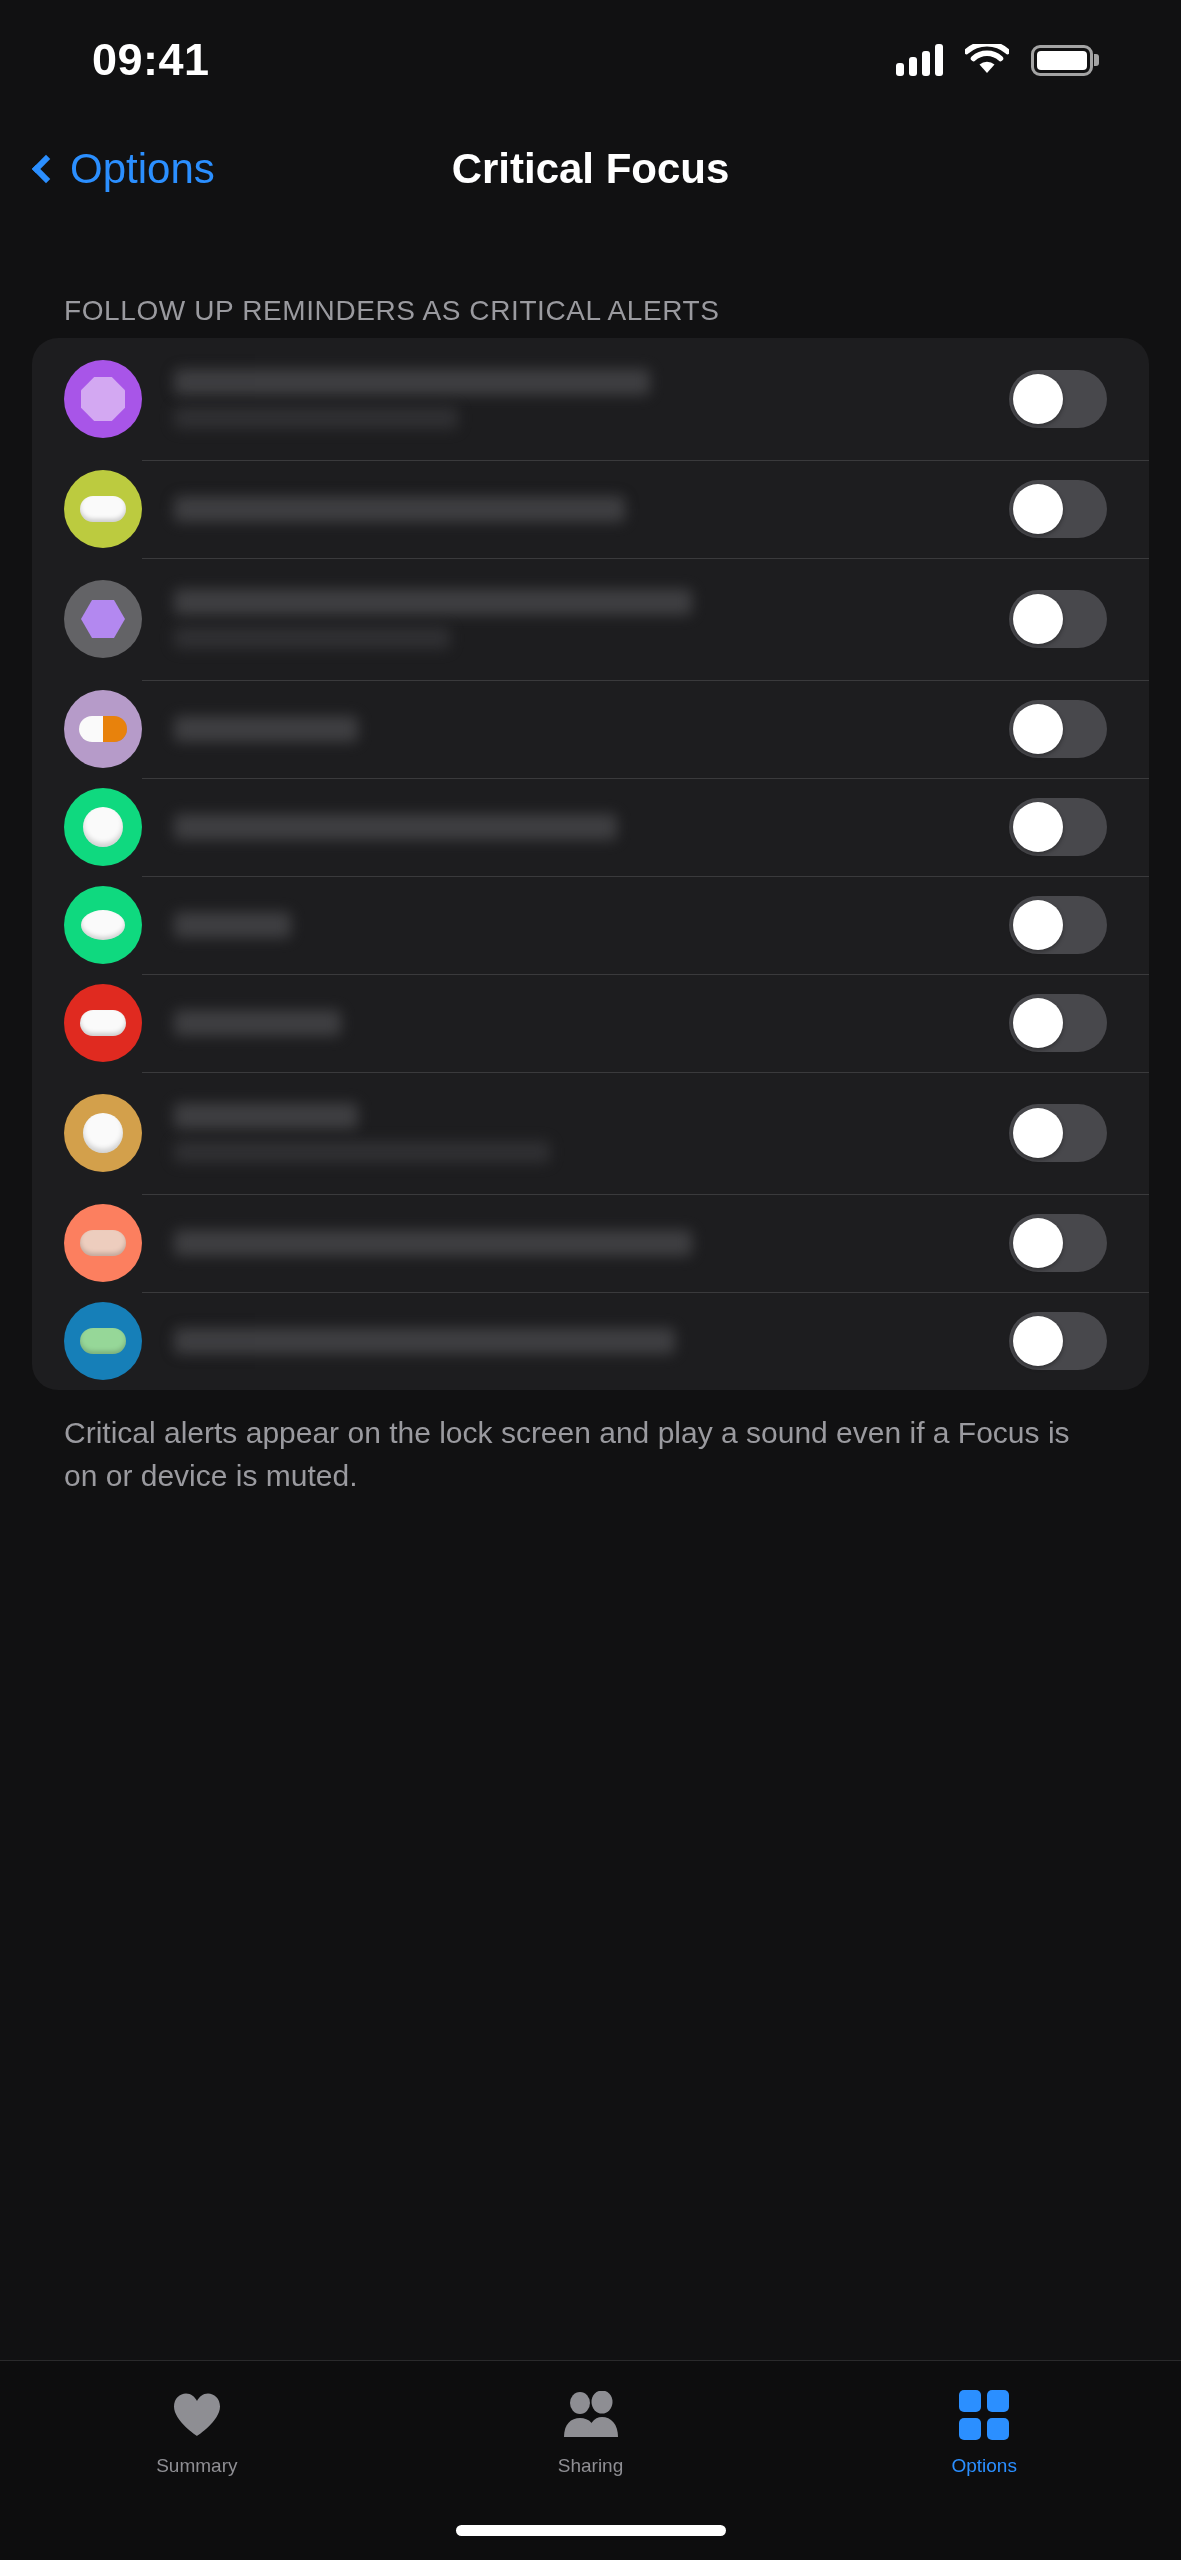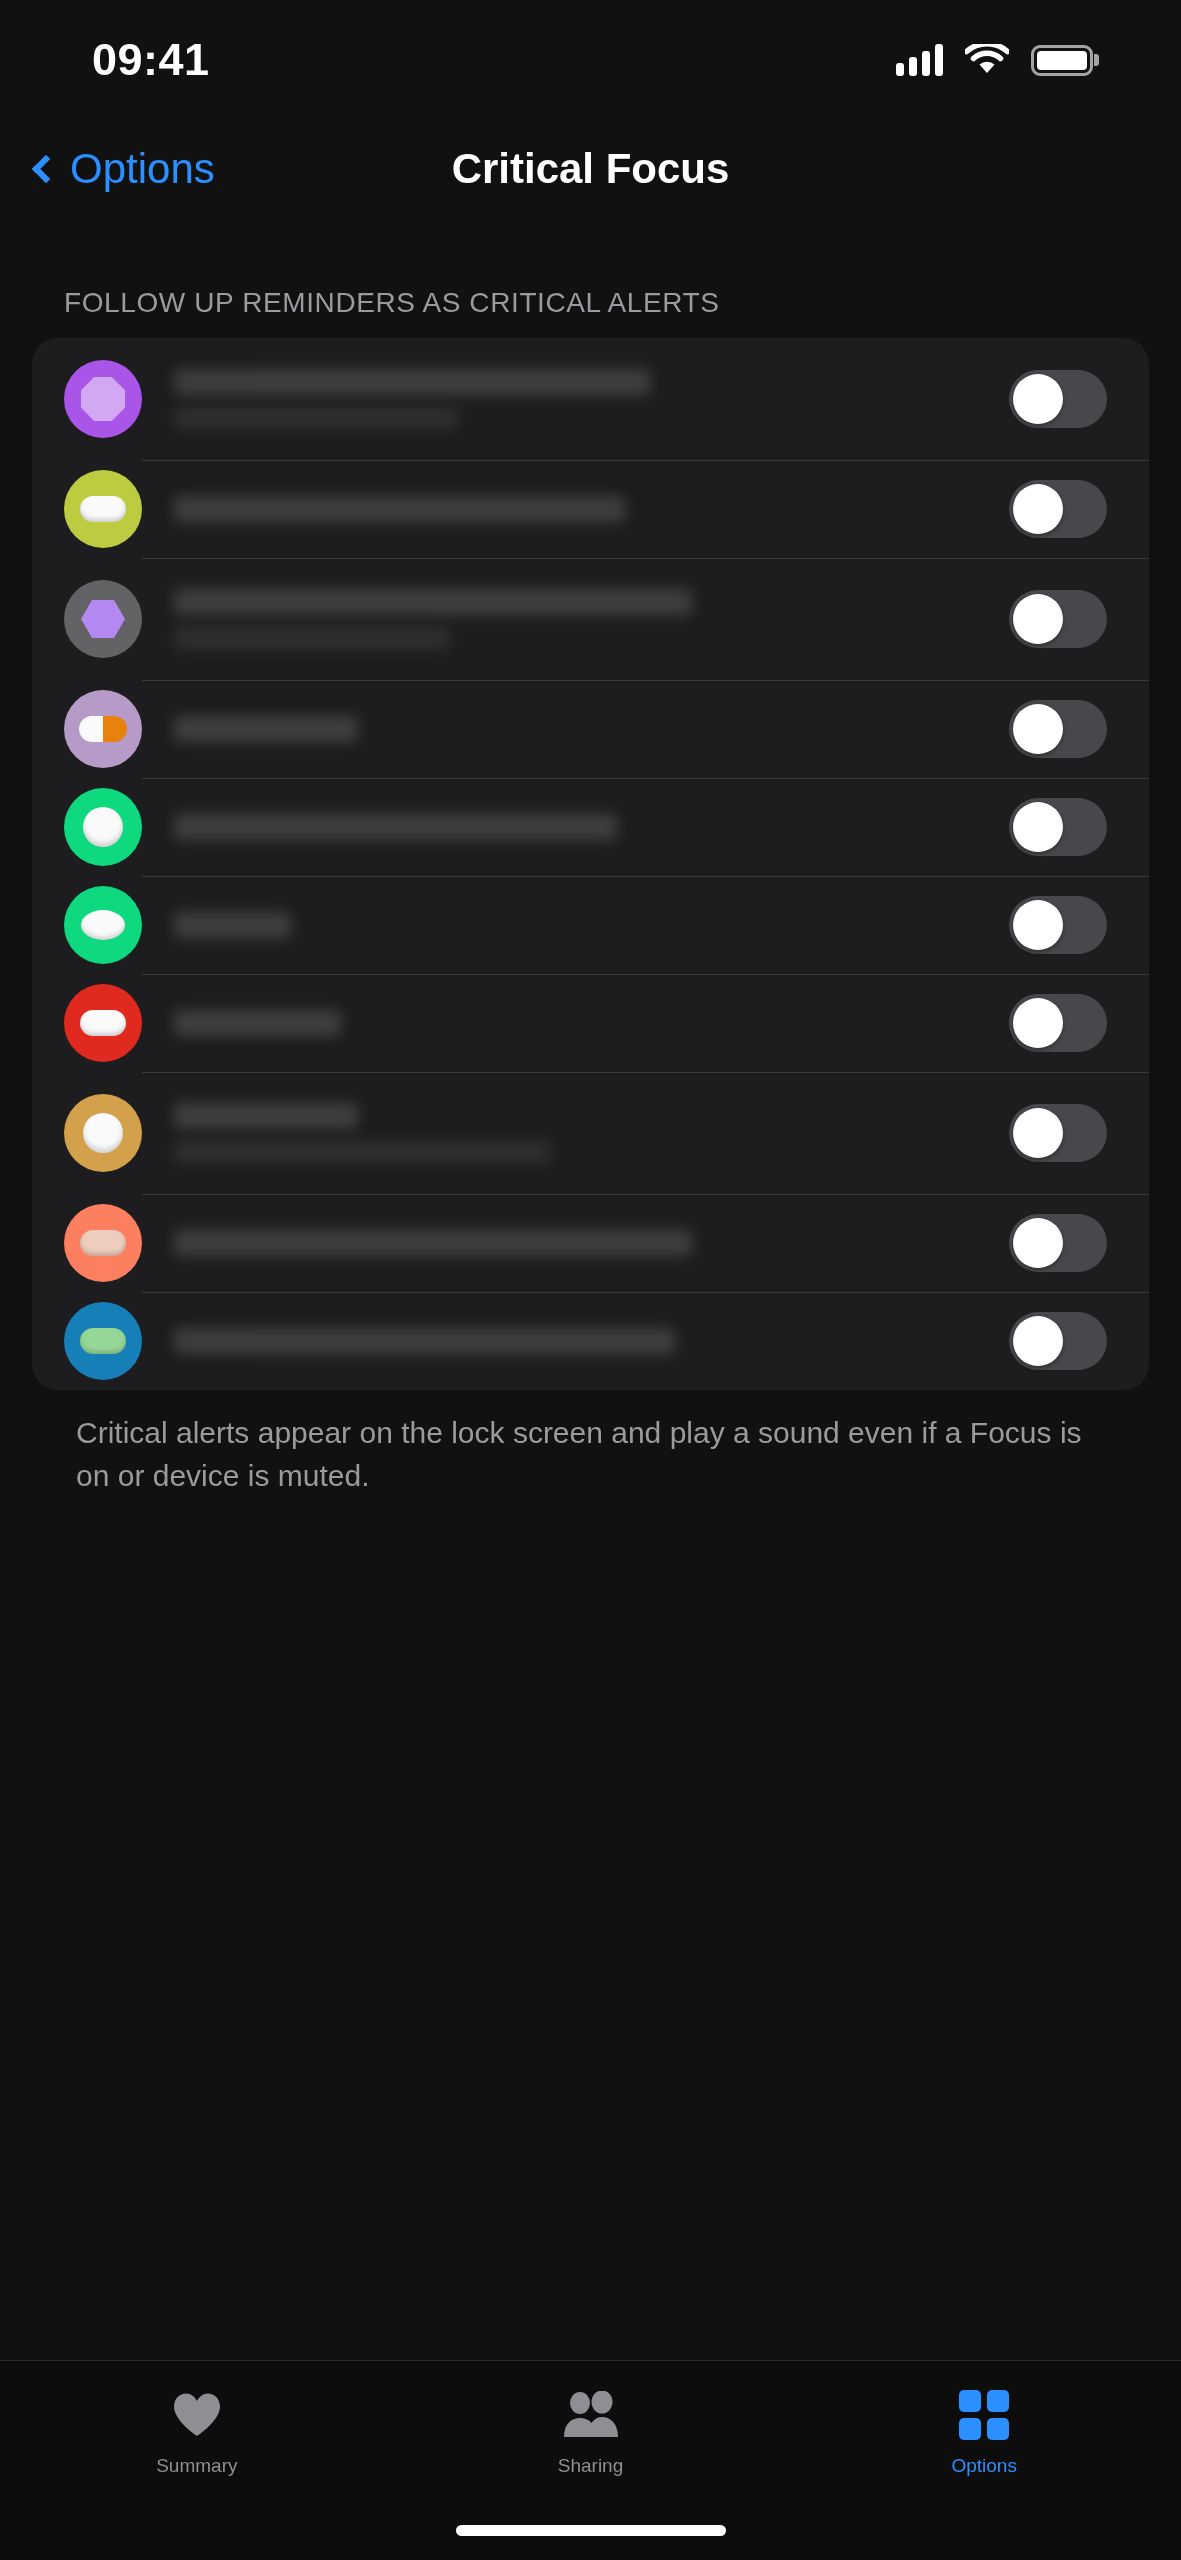--- a/index.html
+++ b/index.html
@@ -64,21 +64,21 @@
   }
   .nav-title {
     position:absolute; left:0; right:0; top:50%;
     transform:translateY(-50%);
     text-align:center; color:#ffffff;
     font-size:42px; font-weight:700;
   }
 
   
   .section-header {
-    position:absolute; top:287px; left:64px;
+    position:absolute; top:295px; left:64px;
     color:#9a9a9f; font-size:28px; letter-spacing:.6px;
   }
 
   .list-card {
     position:absolute; top:338px; left:32px;
     width:1117px;
     background:#1d1d1f;
     border-radius:26px;
     overflow:hidden;
   }
@@ -157,21 +157,21 @@
   .toggle .knob {
     position:absolute; top:4px; left:4px;
     width:50px; height:50px; border-radius:50%;
     background:#ffffff;
     box-shadow:0 2px 4px rgba(0,0,0,.35);
   }
 
   
   .footer-note {
     position:absolute; left:64px; right:80px;
-    color:#9a9a9f; font-size:30px; line-height:1.42;margin-left:12px;
+    color:#9a9a9f; font-size:30px; line-height:1.42;
   }
 
   
   .tab-bar {
     position:absolute; left:0; right:0; bottom:0; height:200px;
     border-top:1px solid #2a2a2c;
     display:flex; align-items:flex-start;
     padding-top:28px;
     background:#0d0d0e;
   }

